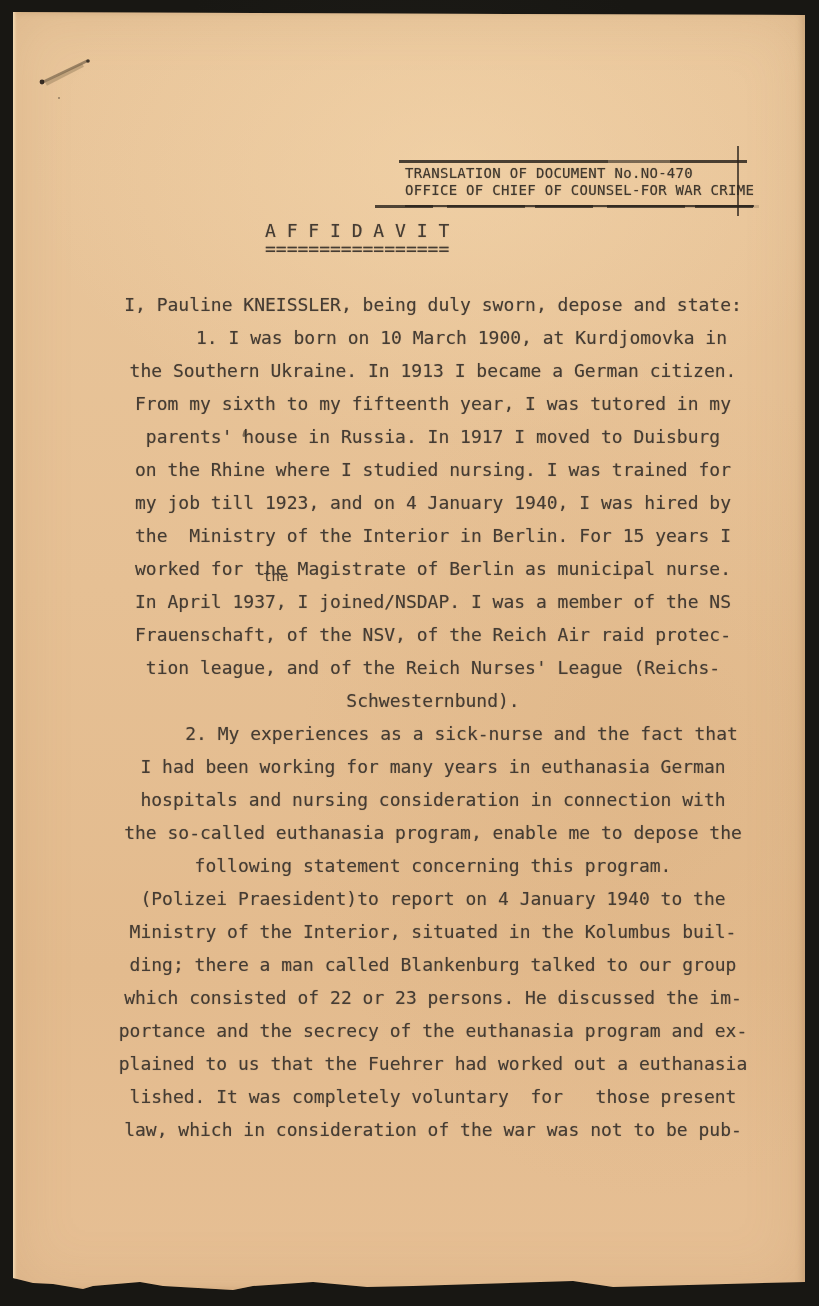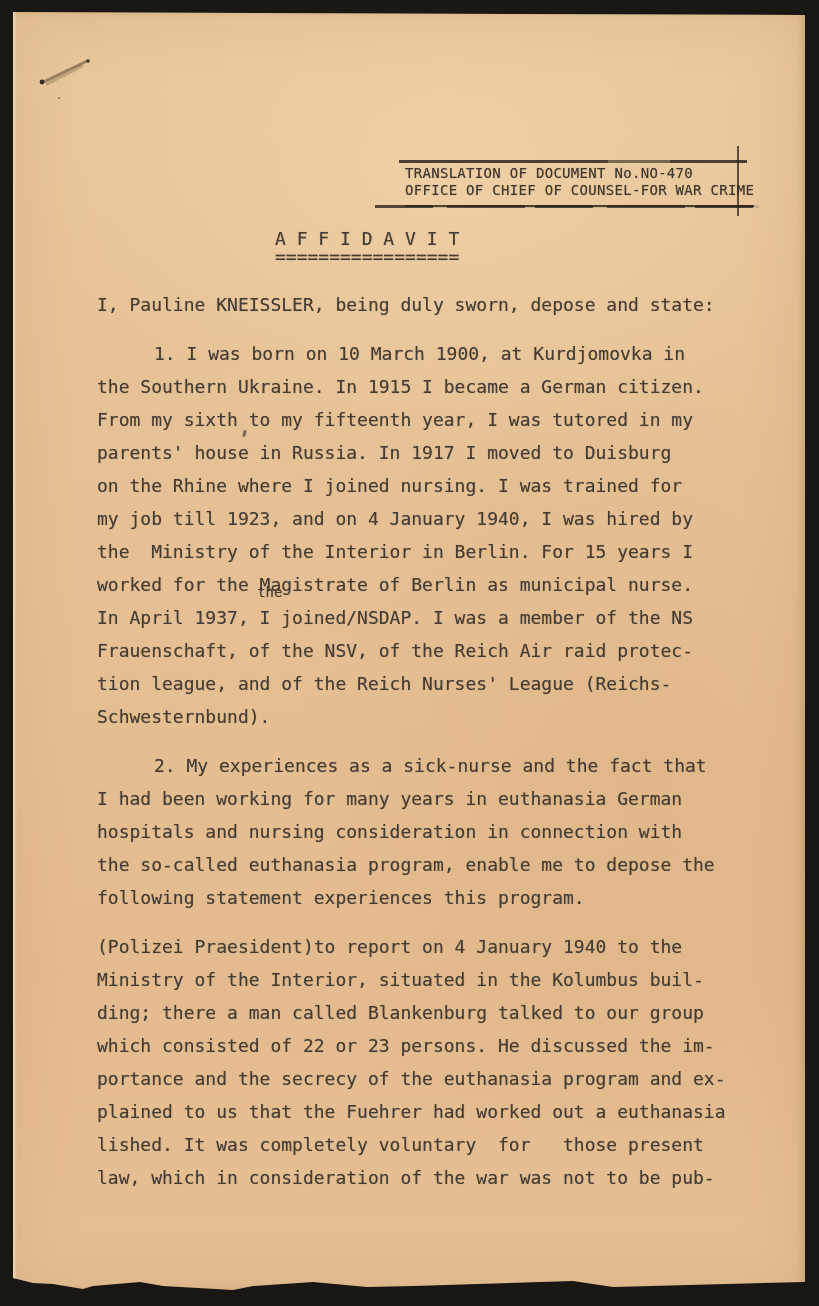--- a/index.html
+++ b/index.html
@@ -51,42 +51,43 @@
     background: repeating-linear-gradient(90deg,
       rgba(40,34,27,0.8) 0 58px, rgba(40,34,27,0.15) 58px 72px,
       rgba(40,34,27,0.75) 72px 150px, rgba(40,34,27,0.2) 150px 160px);
   }
   .stamp-rule-right {
     position: absolute; left: 724px; top: 134px; width: 2px; height: 70px;
     background: rgba(45,38,30,0.75);
   }
 
   
-  .title-block { position: absolute; left: 252px; top: 216px; margin-left: 10px; }
+  .title-block { position: absolute; left: 252px; top: 208px; }
   .doc-title {
     font-size: 18px; line-height: 22px; white-space: pre;
     color: var(--ink, #453c33); text-shadow: 0 0 1px rgba(69,60,51,0.5);
   }
   .doc-title-rule {
     font-size: 18px; line-height: 14px; white-space: pre; letter-spacing: 0;
     color: var(--ink, #453c33); text-shadow: 0 0 1px rgba(69,60,51,0.5);
   }
 
   
   .text-block {
-    position: absolute; left: 84px; top: 276px; width: 660px;
+    position: absolute; left: 90px; top: 276px; width: 660px;
     color: var(--ink, #453c33);
     font-size: 18px;
+    text-align: center;
   }
   .typed-line {
     line-height: 33px; white-space: pre; position: relative;
     text-shadow: 0 0 1px rgba(69,60,51,0.45);
   }
   .typed-line.indent { text-indent: 57px; }
-  .para { margin-top: 16px; }
+  .para { margin-top: 0; }
   .insert-above {
     position: absolute; top: -17px; font-size: 14px; line-height: 17px;
     color: var(--ink, #453c33); text-shadow: 0 0 1px rgba(69,60,51,0.45);
   }
   .stray-mark {
     position: absolute; left: 230px; top: 418px; width: 3px; height: 7px;
     background: rgba(60,50,40,0.6); border-radius: 2px; transform: rotate(15deg);
   }
 </style>
 </head>
@@ -114,38 +115,38 @@
     <div class="title-block">
       <div class="doc-title">A F F I D A V I T</div>
       <div class="doc-title-rule">=================</div>
     </div>
 
     <div class="text-block">
       <div class="typed-line salutation">I, Pauline KNEISSLER, being duly sworn, depose and state:</div>
       <div id="paragraphs">
           <div class="para">
             <div class="typed-line indent">1. I was born on 10 March 1900, at Kurdjomovka in</div>
-            <div class="typed-line">the Southern Ukraine. In 1915 I became a German citizen.</div>
+            <div class="typed-line">the Southern Ukraine. In 1913 I became a German citizen.</div>
             <div class="typed-line">From my sixth to my fifteenth year, I was tutored in my</div>
             <div class="typed-line">parents' house in Russia. In 1917 I moved to Duisburg</div>
-            <div class="typed-line">on the Rhine where I joined nursing. I was trained for</div>
+            <div class="typed-line">on the Rhine where I studied nursing. I was trained for</div>
             <div class="typed-line">my job till 1923, and on 4 January 1940, I was hired by</div>
             <div class="typed-line">the  Ministry of the Interior in Berlin. For 15 years I</div>
             <div class="typed-line">worked for the Magistrate of Berlin as municipal nurse.</div>
             <div class="typed-line">In April 1937, I joined/NSDAP. I was a member of the NS<span class="insert-above" style="left: 19ch;">the</span></div>
             <div class="typed-line">Frauenschaft, of the NSV, of the Reich Air raid protec-</div>
             <div class="typed-line">tion league, and of the Reich Nurses' League (Reichs-</div>
             <div class="typed-line">Schwesternbund).</div>
           </div>
           <div class="para">
             <div class="typed-line indent">2. My experiences as a sick-nurse and the fact that</div>
             <div class="typed-line">I had been working for many years in euthanasia German</div>
             <div class="typed-line">hospitals and nursing consideration in connection with</div>
             <div class="typed-line">the so-called euthanasia program, enable me to depose the</div>
-            <div class="typed-line">following statement experiences this program.</div>
+            <div class="typed-line">following statement concerning this program.</div>
           </div>
           <div class="para">
             <div class="typed-line">(Polizei Praesident)to report on 4 January 1940 to the</div>
             <div class="typed-line">Ministry of the Interior, situated in the Kolumbus buil-</div>
             <div class="typed-line">ding; there a man called Blankenburg talked to our group</div>
             <div class="typed-line">which consisted of 22 or 23 persons. He discussed the im-</div>
             <div class="typed-line">portance and the secrecy of the euthanasia program and ex-</div>
             <div class="typed-line">plained to us that the Fuehrer had worked out a euthanasia</div>
             <div class="typed-line">lished. It was completely voluntary  for   those present</div>
             <div class="typed-line">law, which in consideration of the war was not to be pub-</div>

